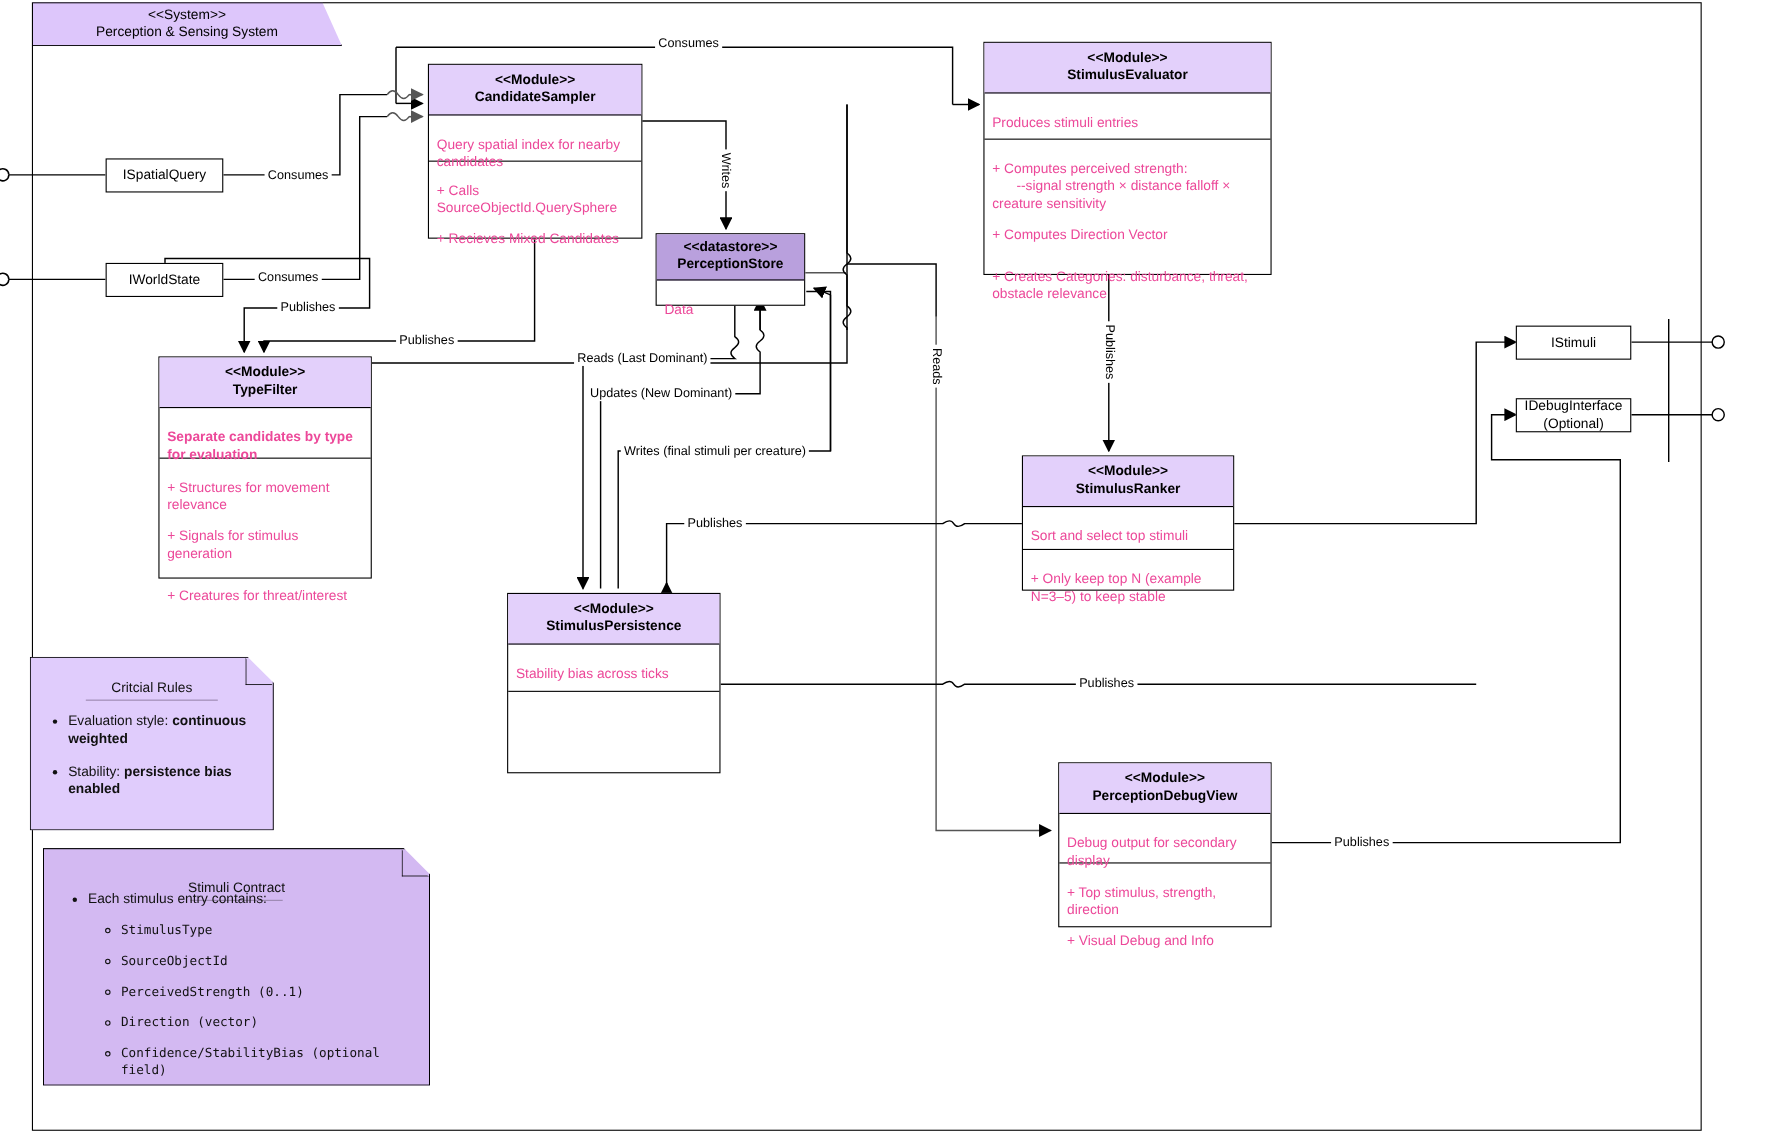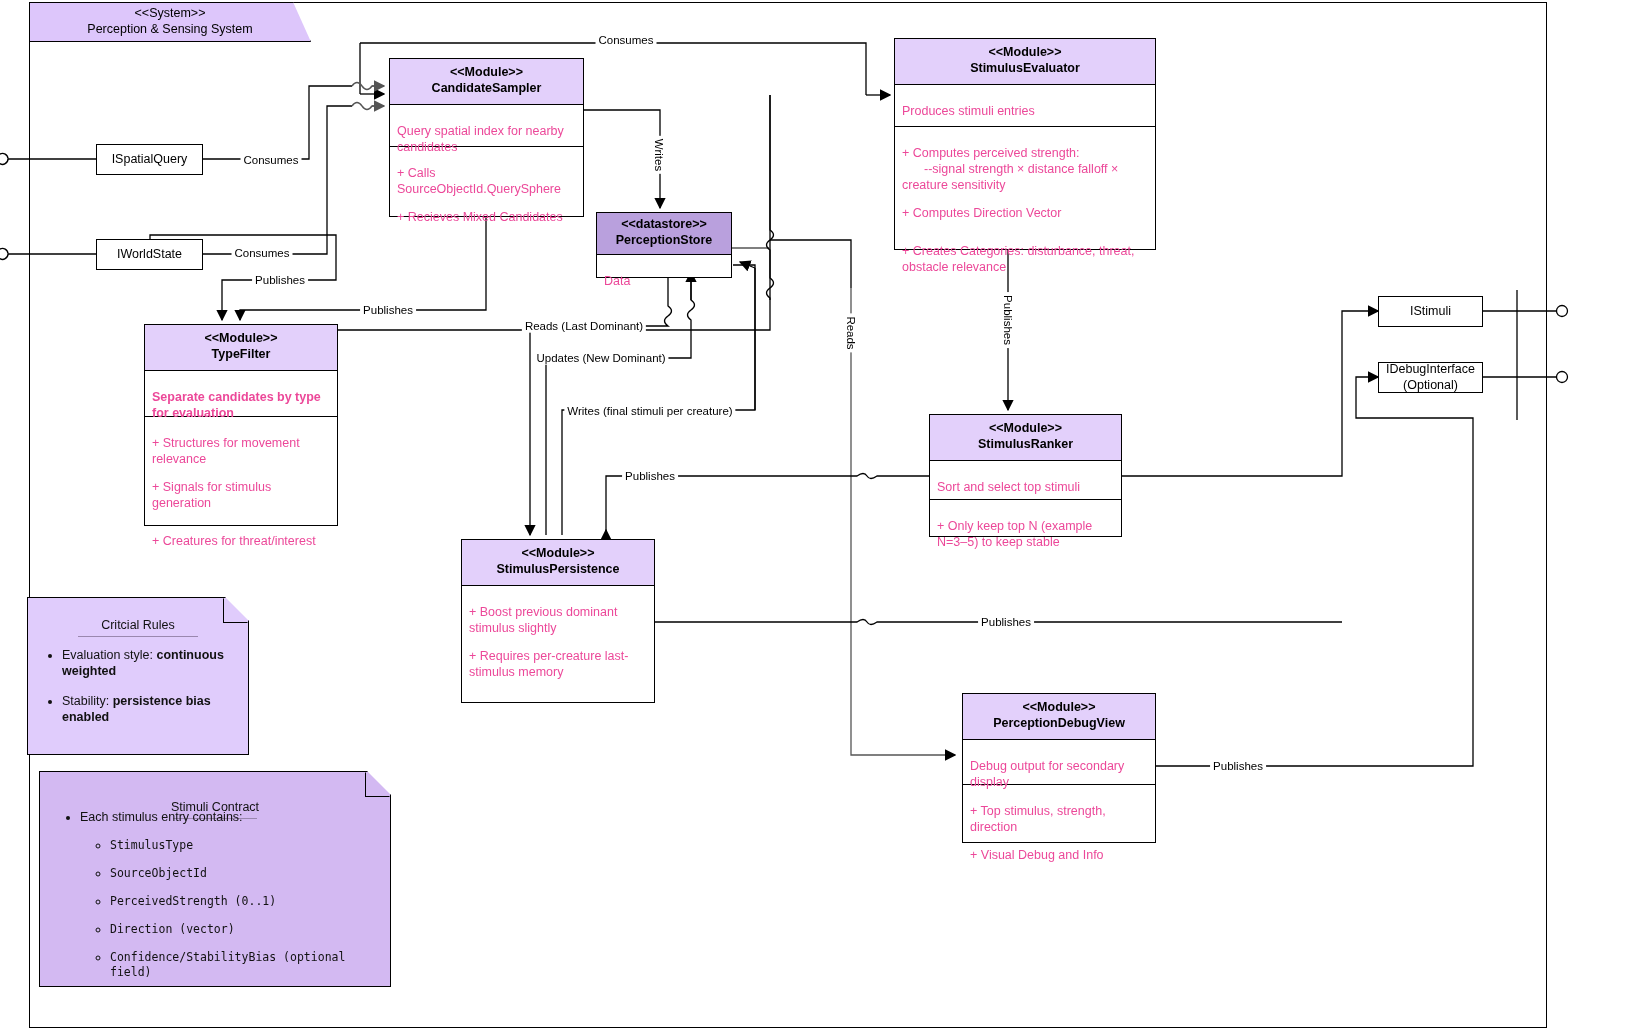--- a/index.html
+++ b/index.html
@@ -259,23 +259,22 @@
     <div class="sect last">
       <div class="ln">+ Only keep top N (example N=3–5) to keep stable</div>
     </div>
   </div>
 
   <div class="node" style="left:461px;top:539px;width:194px;height:164px;">
     <div class="hdr">
       <span class="stereo">&lt;&lt;Module&gt;&gt;</span>
       <span class="nm">StimulusPersistence</span>
     </div>
-    <div class="sect last">
-      <div class="ln">+ Boost previous dominant stimulus slightly</div>
-      <div class="ln">+ Requires per-creature last-stimulus memory</div>
+    <div class="sect" style="height:43px;">
+      <div class="ln">Stability bias across ticks</div>
     </div>
   </div>
 
   <div class="node" style="left:962px;top:693px;width:194px;height:150px;">
     <div class="hdr">
       <span class="stereo">&lt;&lt;Module&gt;&gt;</span>
       <span class="nm">PerceptionDebugView</span>
     </div>
     <div class="sect" style="height:45px;">
       <div class="ln">Debug output for secondary display</div>

